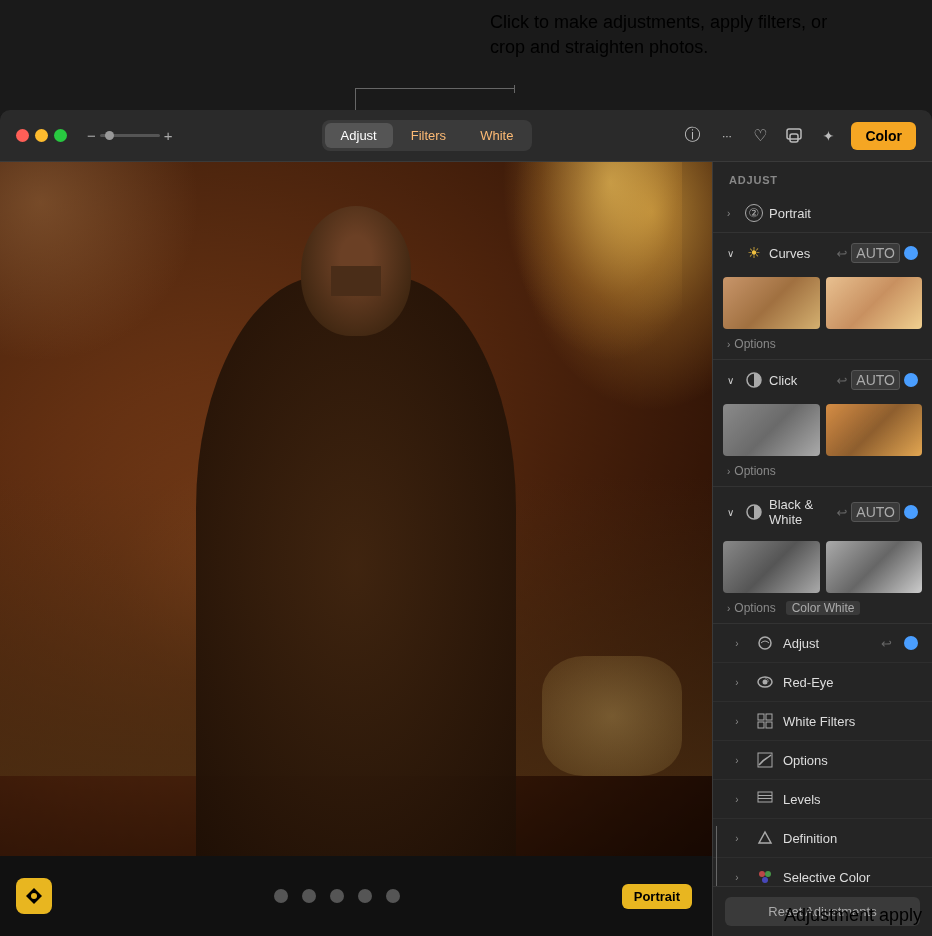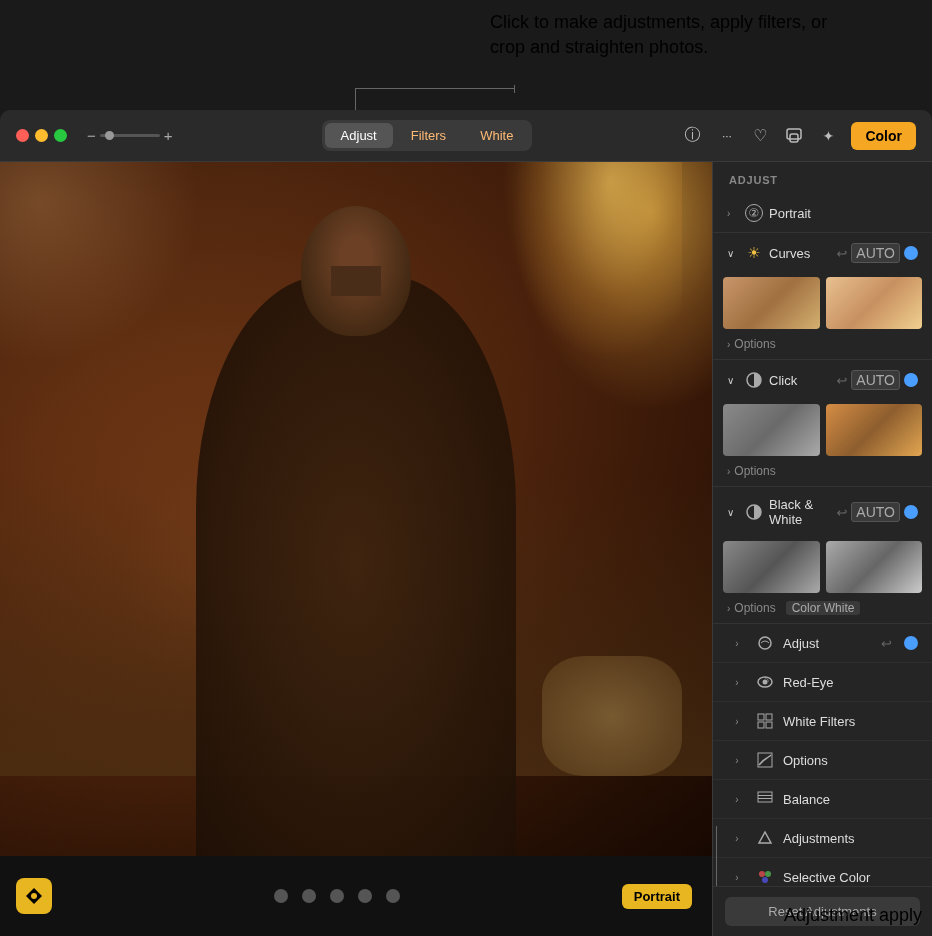--- a/index.html
+++ b/index.html
@@ -691,31 +691,31 @@
 
         <div class="simple-item">
           <span class="item-icon" style="font-size:10px; color:#888;">›</span>
           <span class="item-icon">
             <svg width="16" height="16" viewBox="0 0 16 16">
                 <rect x="1" y="1" width="14" height="10" stroke="#aaa" stroke-width="1" fill="none"></rect>
                 <rect x="1" y="4" width="14" height="1" fill="#aaa"></rect>
                 <rect x="1" y="7" width="14" height="1" fill="#aaa"></rect>
               </svg>
           </span>
-          <span class="item-label">Balance</span>
+          <span class="item-label">Levels</span>
         </div>
 
         <div class="simple-item">
           <span class="item-icon" style="font-size:10px; color:#888;">›</span>
           <span class="item-icon">
             <svg width="16" height="16" viewBox="0 0 16 16">
                 <polygon points="8,2 14,13 2,13" stroke="#aaa" stroke-width="1.5" fill="none"></polygon>
               </svg>
           </span>
-          <span class="item-label">Adjustments</span>
+          <span class="item-label">Definition</span>
         </div>
 
         <div class="simple-item">
           <span class="item-icon" style="font-size:10px; color:#888;">›</span>
           <span class="item-icon">
             <svg width="16" height="16" viewBox="0 0 16 16">
               <circle cx="5" cy="5" r="3" fill="#e05050" opacity="0.8"></circle>
               <circle cx="11" cy="5" r="3" fill="#50b050" opacity="0.8"></circle>
               <circle cx="8" cy="11" r="3" fill="#5050e0" opacity="0.8"></circle>
             </svg>

